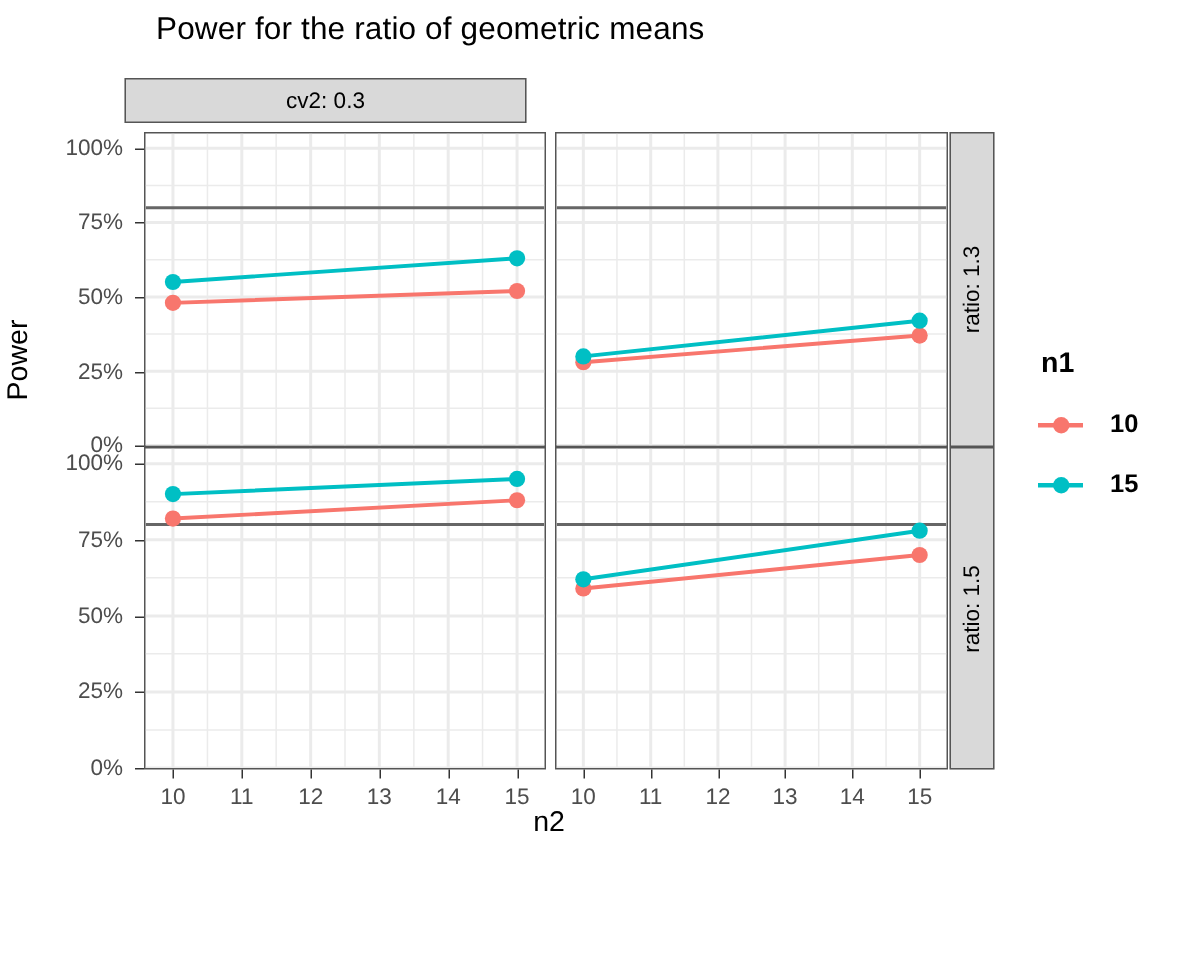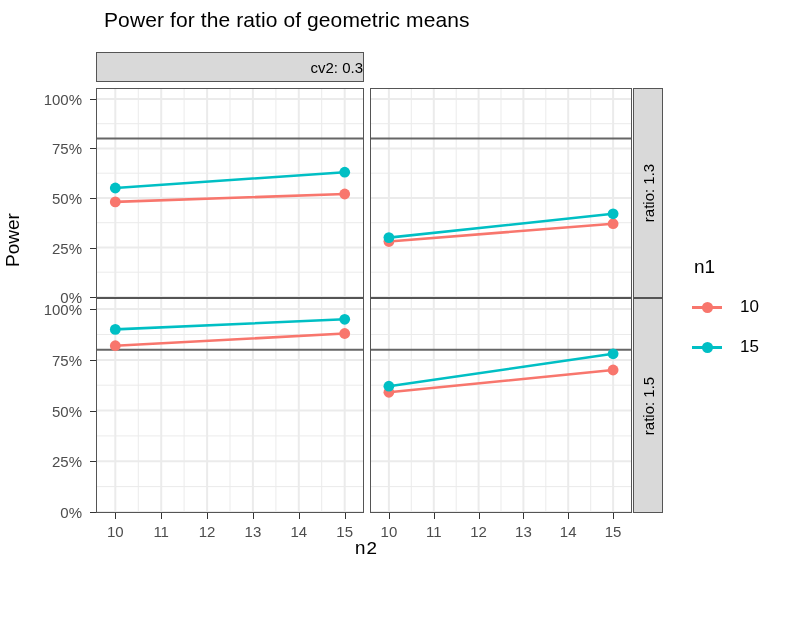--- a/index.html
+++ b/index.html
@@ -48,21 +48,20 @@
     white-space: nowrap;
   }
   #x-axis-title {
     position: absolute;
     left: 96px;
     top: 538px;
     width: 540px;
     text-align: center;
     font-size: 19px;
     color: #000000;
-    font-family: Liberation Mono, monospace;
   }
 
   
   #caption {
     position: absolute;
     left: 104px;
     top: 576px;
     font-size: 15px;
     color: #000000;
     line-height: 20px;
@@ -131,21 +130,22 @@
     position: absolute;
     background: #333333;
   }
   .tick-y { width: 6px; height: 1px; }
   .tick-x { width: 1px; height: 6px; }
 
   
   #legend {
     position: absolute;
     left: 692px;
-    top: 256px;
+    top: 232px;
+    font-weight: bold;
   }
   #legend-title {
     font-size: 19px;
     color: #000000;
     margin-bottom: 14px;
     padding-left: 2px;
   }
   .legend-row {
     display: flex;
     align-items: center;
@@ -184,21 +184,21 @@
 <body>
 
 <div id="figure">
 
   <div id="chart-title">Power for the ratio of geometric means</div>
 
   <div id="y-axis-title">Power</div>
   <div id="x-axis-title">n2</div>
 
 
-  <div class="strip-top" id="strip-col-0" style="left: 96px; top: 52px; width: 268px; justify-content: flex-end;">
+  <div class="strip-top" id="strip-col-0" style="left: 83px; top: 52px; width: 268px;">
     <span>cv2: 0.3</span>
   </div>
 
   <div class="strip-right" id="strip-row-0" style="left: 633px; top: 88px; height: 210px;">
     <span>ratio: 1.3</span>
   </div>
   <div class="strip-right" id="strip-row-1" style="left: 633px; top: 298px; height: 215px;">
     <span>ratio: 1.5</span>
   </div>
 

